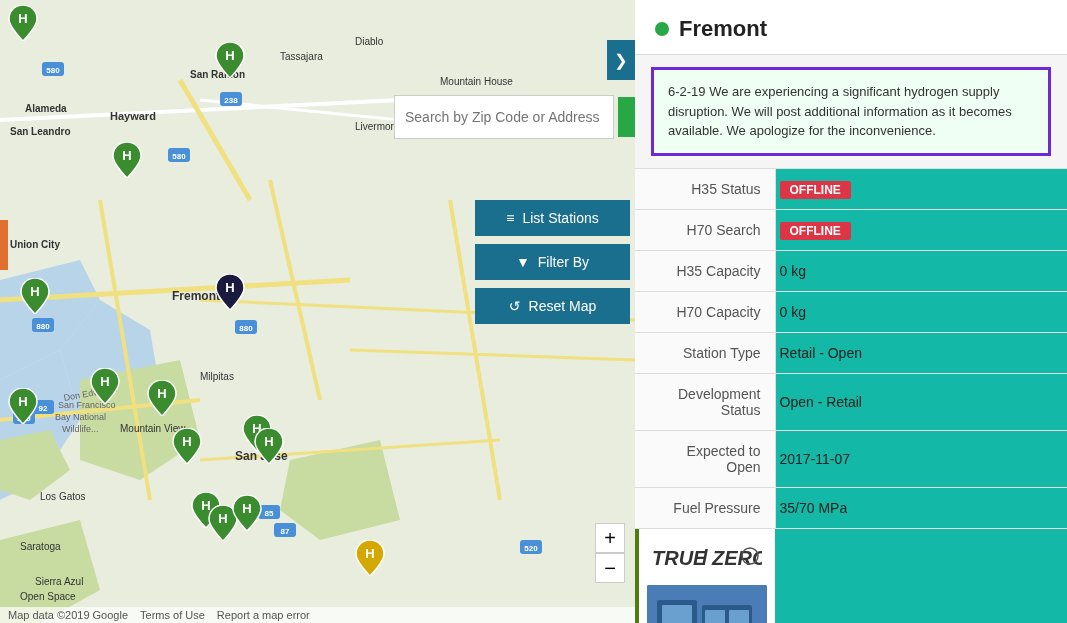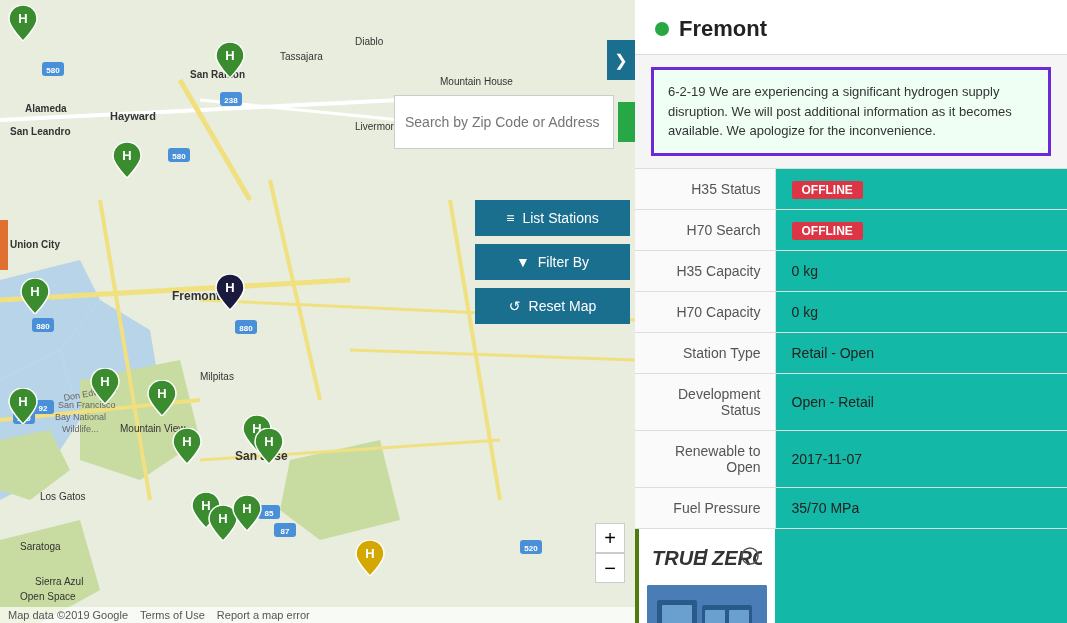--- a/index.html
+++ b/index.html
@@ -26,21 +26,21 @@
       position: absolute;
       top: 95px;
       left: 394px;
       display: flex;
       align-items: center;
       pointer-events: all;
     }
 
     .search-input {
       width: 220px;
-      height: 54px;
+      height: 44px;
       border: 1px solid #ccc;
       padding: 0 10px;
       font-size: 14px;
       background: white;
       outline: none;
     }
 
     .go-btn {
       background: #28a745;
       color: white;
@@ -212,21 +212,21 @@
       color: #555;
       font-weight: 500;
       width: 140px;
       text-align: right;
       border-right: 1px solid #ddd;
       background: #fafafa;
     }
 
     .details-table td:last-child {
       color: #222;
-      padding-left: 16px;
+      padding-left: 4px;
       margin-top: 20px;
     }
 
     .offline-badge {
       background: #dc3545;
       color: white;
       padding: 2px 10px;
       font-size: 12px;
       font-weight: bold;
       border-radius: 2px;
@@ -549,21 +549,21 @@
       </tr>
       <tr>
         <td>Station Type</td>
         <td>Retail - Open</td>
       </tr>
       <tr>
         <td>Development Status</td>
         <td>Open - Retail</td>
       </tr>
       <tr>
-        <td>Renewable to Open</td>
+        <td>Expected to Open</td>
         <td>2017-11-07</td>
       </tr>
       <tr>
         <td>Fuel Pressure</td>
         <td>35/70 MPa</td>
       </tr>
     </tbody>
       </table>
 
     <div class="brand-panel">

